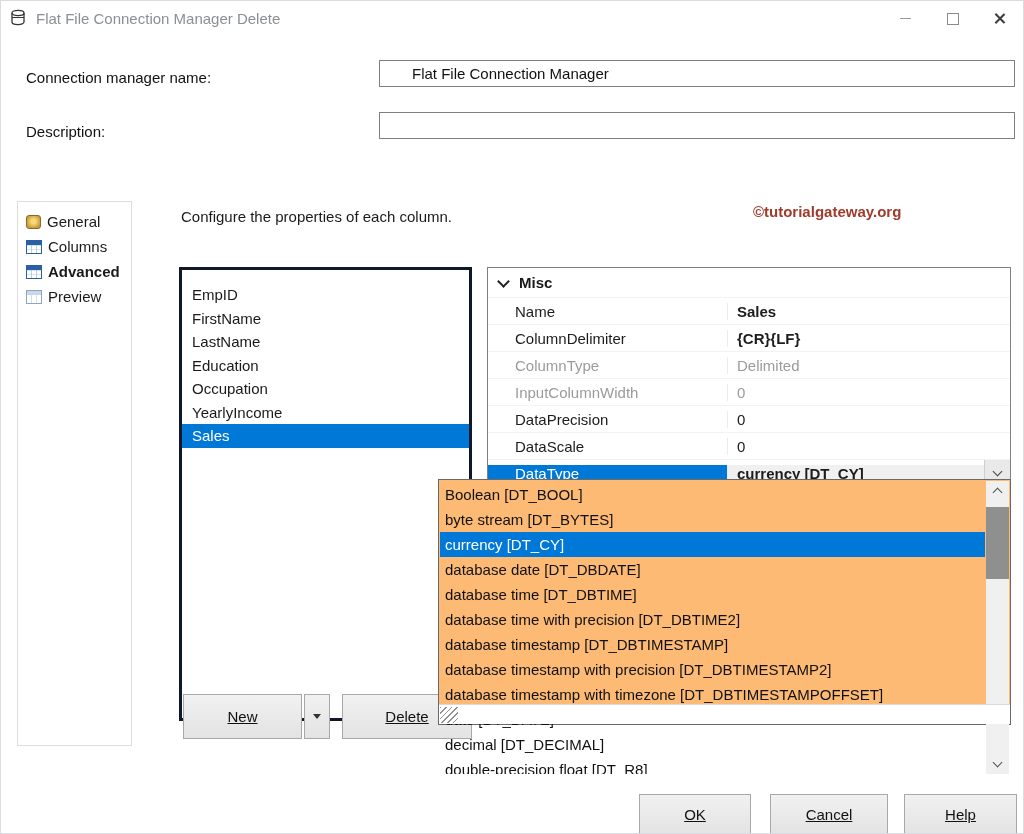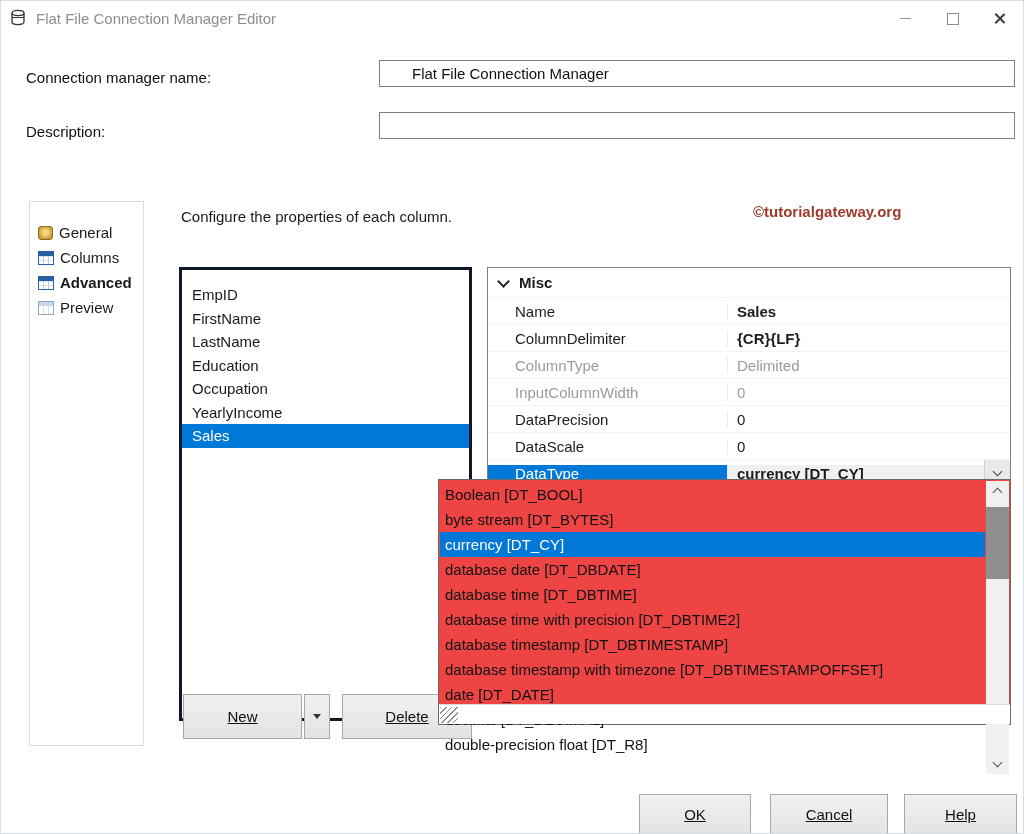--- a/index.html
+++ b/index.html
@@ -22,21 +22,21 @@
   .g-close::after{transform:rotate(-45deg);}
   
   .lbl{position:absolute;font-size:15px;color:#111;}
   .lbl-name{left:25px;top:68px;}
   .lbl-desc{left:25px;top:122px;}
   .txt{position:absolute;left:378px;width:636px;height:27px;border:1px solid #7f7f7f;
        font-family:"Liberation Sans",sans-serif;font-size:15px;padding:0 7px;box-sizing:border-box;color:#111;background:#fff;}
   .txt-name{top:59px;padding-left:32px;}
   .txt-desc{top:111px;}
   
-  .sidebar{position:absolute;left:28px;top:200px;width:115px;height:545px;border:1px solid #dcdcdc;box-sizing:border-box;padding-top:18px;}
+  .sidebar{position:absolute;left:16px;top:200px;width:115px;height:545px;border:1px solid #dcdcdc;box-sizing:border-box;padding-top:7px;}
   .side-item{display:flex;align-items:center;gap:6px;height:25px;padding-left:8px;font-size:15px;cursor:default;}
   .side-item.active{font-weight:bold;}
   .icon{flex:0 0 auto;}
   .icon-general{width:15px;height:14px;border:1px solid #8a6a20;border-radius:3px;
      background:radial-gradient(circle at 50% 45%, #f6d77a 25%, #c89a3c 75%);box-sizing:border-box;}
   .icon-table{width:16px;height:14px;border:1px solid #2b5fa3;box-sizing:border-box;position:relative;
      background:linear-gradient(180deg,#2b5fa3 0 4px,#fff 4px);}
   .icon-table::after{content:"";position:absolute;left:0;top:4px;right:0;bottom:0;
      background:repeating-linear-gradient(90deg,transparent 0 4px,#b9cfe8 4px 5px),
                 repeating-linear-gradient(0deg,transparent 0 3px,#d7e4f2 3px 4px);}
@@ -62,21 +62,21 @@
   .pname{width:239px;box-sizing:border-box;padding-left:27px;display:flex;align-items:center;color:#1c1c1c;}
   .pval{flex:1;box-sizing:border-box;padding-left:9px;border-left:1px solid #ececec;display:flex;align-items:center;color:#1c1c1c;position:relative;}
   .prow.vbold .pval{font-weight:bold;}
   .prow.gray .pname,.prow.gray .pval{color:#9b9b9b;}
   .prow.sel .pname{background:var(--sel,#0078d7);color:#fff;}
   .prow.sel .pval{background:#f0f0f0;font-weight:bold;padding-right:26px;}
   .combo-btn{position:absolute;right:0;top:0;bottom:0;width:25px;background:#e9e9e9;border-left:1px solid #cfcfcf;
      display:flex;align-items:center;justify-content:center;}
   .combo-btn .chev{width:6px;height:6px;border-color:#444;border-width:1.5px;margin-top:-3px;}
   
-  .dropdown{position:absolute;left:437px;top:478px;width:573px;height:246px;background:#ef4444;
+  .dropdown{position:absolute;left:437px;top:478px;width:573px;height:246px;background:#fdba74;
      border:1px solid #696969;box-sizing:border-box;z-index:10;padding-left:20px;}
   .dd-list{position:absolute;left:1px;top:2px;right:25px;height:292px;overflow:hidden;}
   .dd-item{height:25px;line-height:25px;padding-left:5px;font-size:15px;white-space:nowrap;color:#111;}
   .dd-item.selected{background:var(--sel,#0078d7);color:#fff;}
   .dd-scroll{position:absolute;top:1px;right:1px;width:23px;height:293px;background:#f0f0f0;}
   .dd-arrow{position:absolute;left:0;right:0;height:20px;display:flex;align-items:center;justify-content:center;}
   .dd-arrow.up{top:0;}
   .dd-arrow.down{bottom:0;}
   .dd-arrow .chev{width:6px;height:6px;border-color:#505050;border-width:1.5px;}
   .dd-arrow.up .chev{transform:rotate(-135deg);margin-top:3px;}
@@ -100,21 +100,21 @@
 <body>
 
 <div class="window">
 
   <div class="titlebar">
     <svg class="app-icon" viewBox="0 0 17 19">
       <ellipse cx="8" cy="4" rx="6" ry="2.6" fill="none" stroke="#333" stroke-width="1.3"></ellipse>
       <path d="M2 4 v9 a6 2.6 0 0 0 12 0 v-9" fill="none" stroke="#333" stroke-width="1.3"></path>
       <line x1="2" y1="8.5" x2="14" y2="8.5" stroke="#333" stroke-width="1"></line>
     </svg>
-    <span class="title-text">Flat File Connection Manager Editor</span>
+    <span class="title-text">Flat File Connection Manager Delete</span>
     <div class="win-controls">
       <div class="win-btn">
           <span class="g-min"></span>
         </div>
       <div class="win-btn">
           <span class="g-max"></span>
         </div>
       <div class="win-btn">
           <span class="g-close"></span>
         </div>
@@ -208,20 +208,21 @@
 
   <div class="dropdown">
     <div class="dd-list">
       <div class="dd-item">Boolean [DT_BOOL]</div>
       <div class="dd-item">byte stream [DT_BYTES]</div>
       <div class="dd-item selected">currency [DT_CY]</div>
       <div class="dd-item">database date [DT_DBDATE]</div>
       <div class="dd-item">database time [DT_DBTIME]</div>
       <div class="dd-item">database time with precision [DT_DBTIME2]</div>
       <div class="dd-item">database timestamp [DT_DBTIMESTAMP]</div>
+      <div class="dd-item">database timestamp with precision [DT_DBTIMESTAMP2]</div>
       <div class="dd-item">database timestamp with timezone [DT_DBTIMESTAMPOFFSET]</div>
       <div class="dd-item">date [DT_DATE]</div>
       <div class="dd-item">decimal [DT_DECIMAL]</div>
       <div class="dd-item">double-precision float [DT_R8]</div>
     </div>
     <div class="dd-scroll">
       <div class="dd-arrow up">
           <span class="chev"></span>
         </div>
       <div class="dd-thumb"></div>

